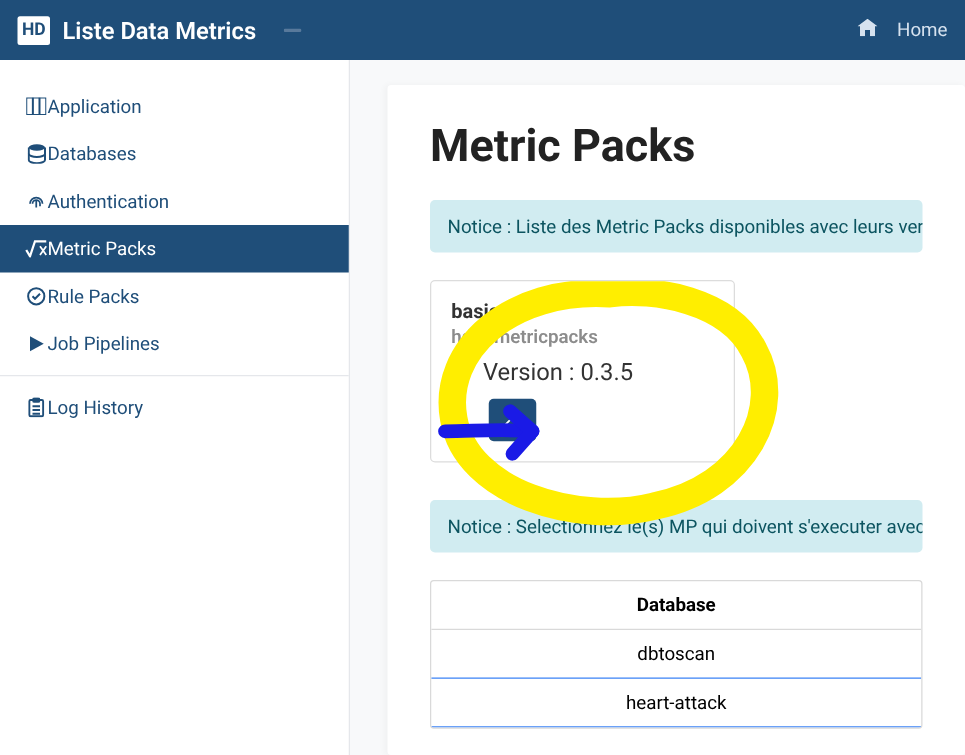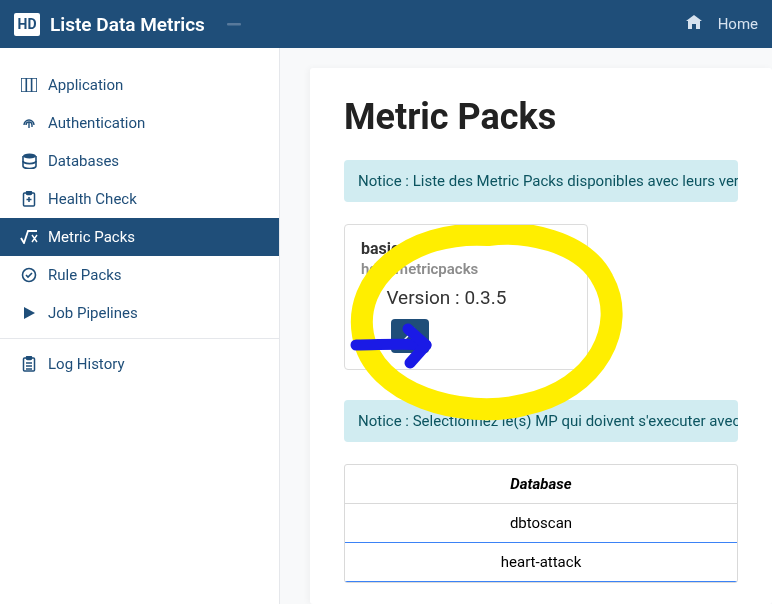--- a/index.html
+++ b/index.html
@@ -40,21 +40,21 @@
   .layout { display: flex; height: calc(100% - 48px); }
   .sidebar {
     width: 280px;
     background: #fff;
     border-right: 1px solid #e5e7eb;
     padding: 18px 0;
   }
   .nav-item {
     display: flex;
     align-items: center;
-    gap: 10px;
+    gap: 0;
     padding: 10px 20px;
     color: #1f4e79;
     font-size: 15px;
     cursor: pointer;
   }
   .nav-item .icon { width: 18px; display: inline-flex; justify-content: center; }
   .nav-item.active {
     background: #1f4e79;
     color: #fff;
   }
@@ -114,21 +114,20 @@
     border: 1px solid #d9d9d9;
     border-radius: 3px;
     overflow: hidden;
   }
   .table-header {
     font-weight: 700;
     text-align: center;
     padding: 10px 0;
     border-bottom: 1px solid #d9d9d9;
     font-size: 15px;
-    font-style: italic;
   }
   .table-row {
     text-align: center;
     padding: 10px 0;
     border-bottom: 1px solid #3b82f6;
     font-size: 15px;
   }
 
   
   .annot-svg {
@@ -171,47 +170,37 @@
         <svg width="16" height="14" viewBox="0 0 16 14" fill="currentColor">
             <rect x="0" y="0" width="16" height="14" rx="1" fill="none" stroke="currentColor" stroke-width="1.6"></rect>
             <line x1="5.3" y1="0" x2="5.3" y2="14" stroke="currentColor" stroke-width="1.6"></line>
             <line x1="10.6" y1="0" x2="10.6" y2="14" stroke="currentColor" stroke-width="1.6"></line>
           </svg>
       </span>
       <span>Application</span>
     </div>
     <div class="nav-item">
       <span class="icon">
+        <svg width="15" height="16" viewBox="0 0 15 16" fill="currentColor">
+            <ellipse cx="7.5" cy="3" rx="6.5" ry="2.6"></ellipse>
+            <path d="M1 3v5c0 1.4 2.9 2.6 6.5 2.6S14 9.4 14 8V3" fill="none" stroke="currentColor" stroke-width="1.6"></path>
+            <path d="M1 8v5c0 1.4 2.9 2.6 6.5 2.6S14 14.4 14 13V8" fill="none" stroke="currentColor" stroke-width="1.6"></path>
+          </svg>
+      </span>
+      <span>Databases</span>
+    </div>
+    <div class="nav-item">
+      <span class="icon">
         <svg width="16" height="16" viewBox="0 0 16 16" fill="none" stroke="currentColor" stroke-width="1.4">
             <path d="M3 10a5 5 0 0110 0"></path>
             <path d="M5 10a3 3 0 016 0v2"></path>
             <path d="M8 7v6"></path>
           </svg>
       </span>
       <span>Authentication</span>
-    </div>
-    <div class="nav-item">
-      <span class="icon">
-        <svg width="15" height="16" viewBox="0 0 15 16" fill="currentColor">
-            <ellipse cx="7.5" cy="3" rx="6.5" ry="2.6"></ellipse>
-            <path d="M1 3v5c0 1.4 2.9 2.6 6.5 2.6S14 9.4 14 8V3" fill="none" stroke="currentColor" stroke-width="1.6"></path>
-            <path d="M1 8v5c0 1.4 2.9 2.6 6.5 2.6S14 14.4 14 13V8" fill="none" stroke="currentColor" stroke-width="1.6"></path>
-          </svg>
-      </span>
-      <span>Databases</span>
-    </div>
-    <div class="nav-item">
-      <span class="icon">
-        <svg width="14" height="16" viewBox="0 0 14 16" fill="none" stroke="currentColor" stroke-width="1.5">
-            <rect x="1.5" y="2" width="11" height="13" rx="1"></rect>
-            <rect x="4.5" y="0.5" width="5" height="3" rx="1" fill="currentColor"></rect>
-            <path d="M7 6v5M4.5 8.5h5"></path>
-          </svg>
-      </span>
-      <span>Health Check</span>
     </div>
     <div class="nav-item active">
       <span class="icon">
         <svg width="18" height="14" viewBox="0 0 18 14" fill="none" stroke="currentColor" stroke-width="1.8">
             <path d="M1 8l3 5L8 1h9"></path>
             <path d="M12 5l5 7M17 5l-5 7" stroke-width="1.4"></path>
           </svg>
       </span>
       <span>Metric Packs</span>
     </div>

